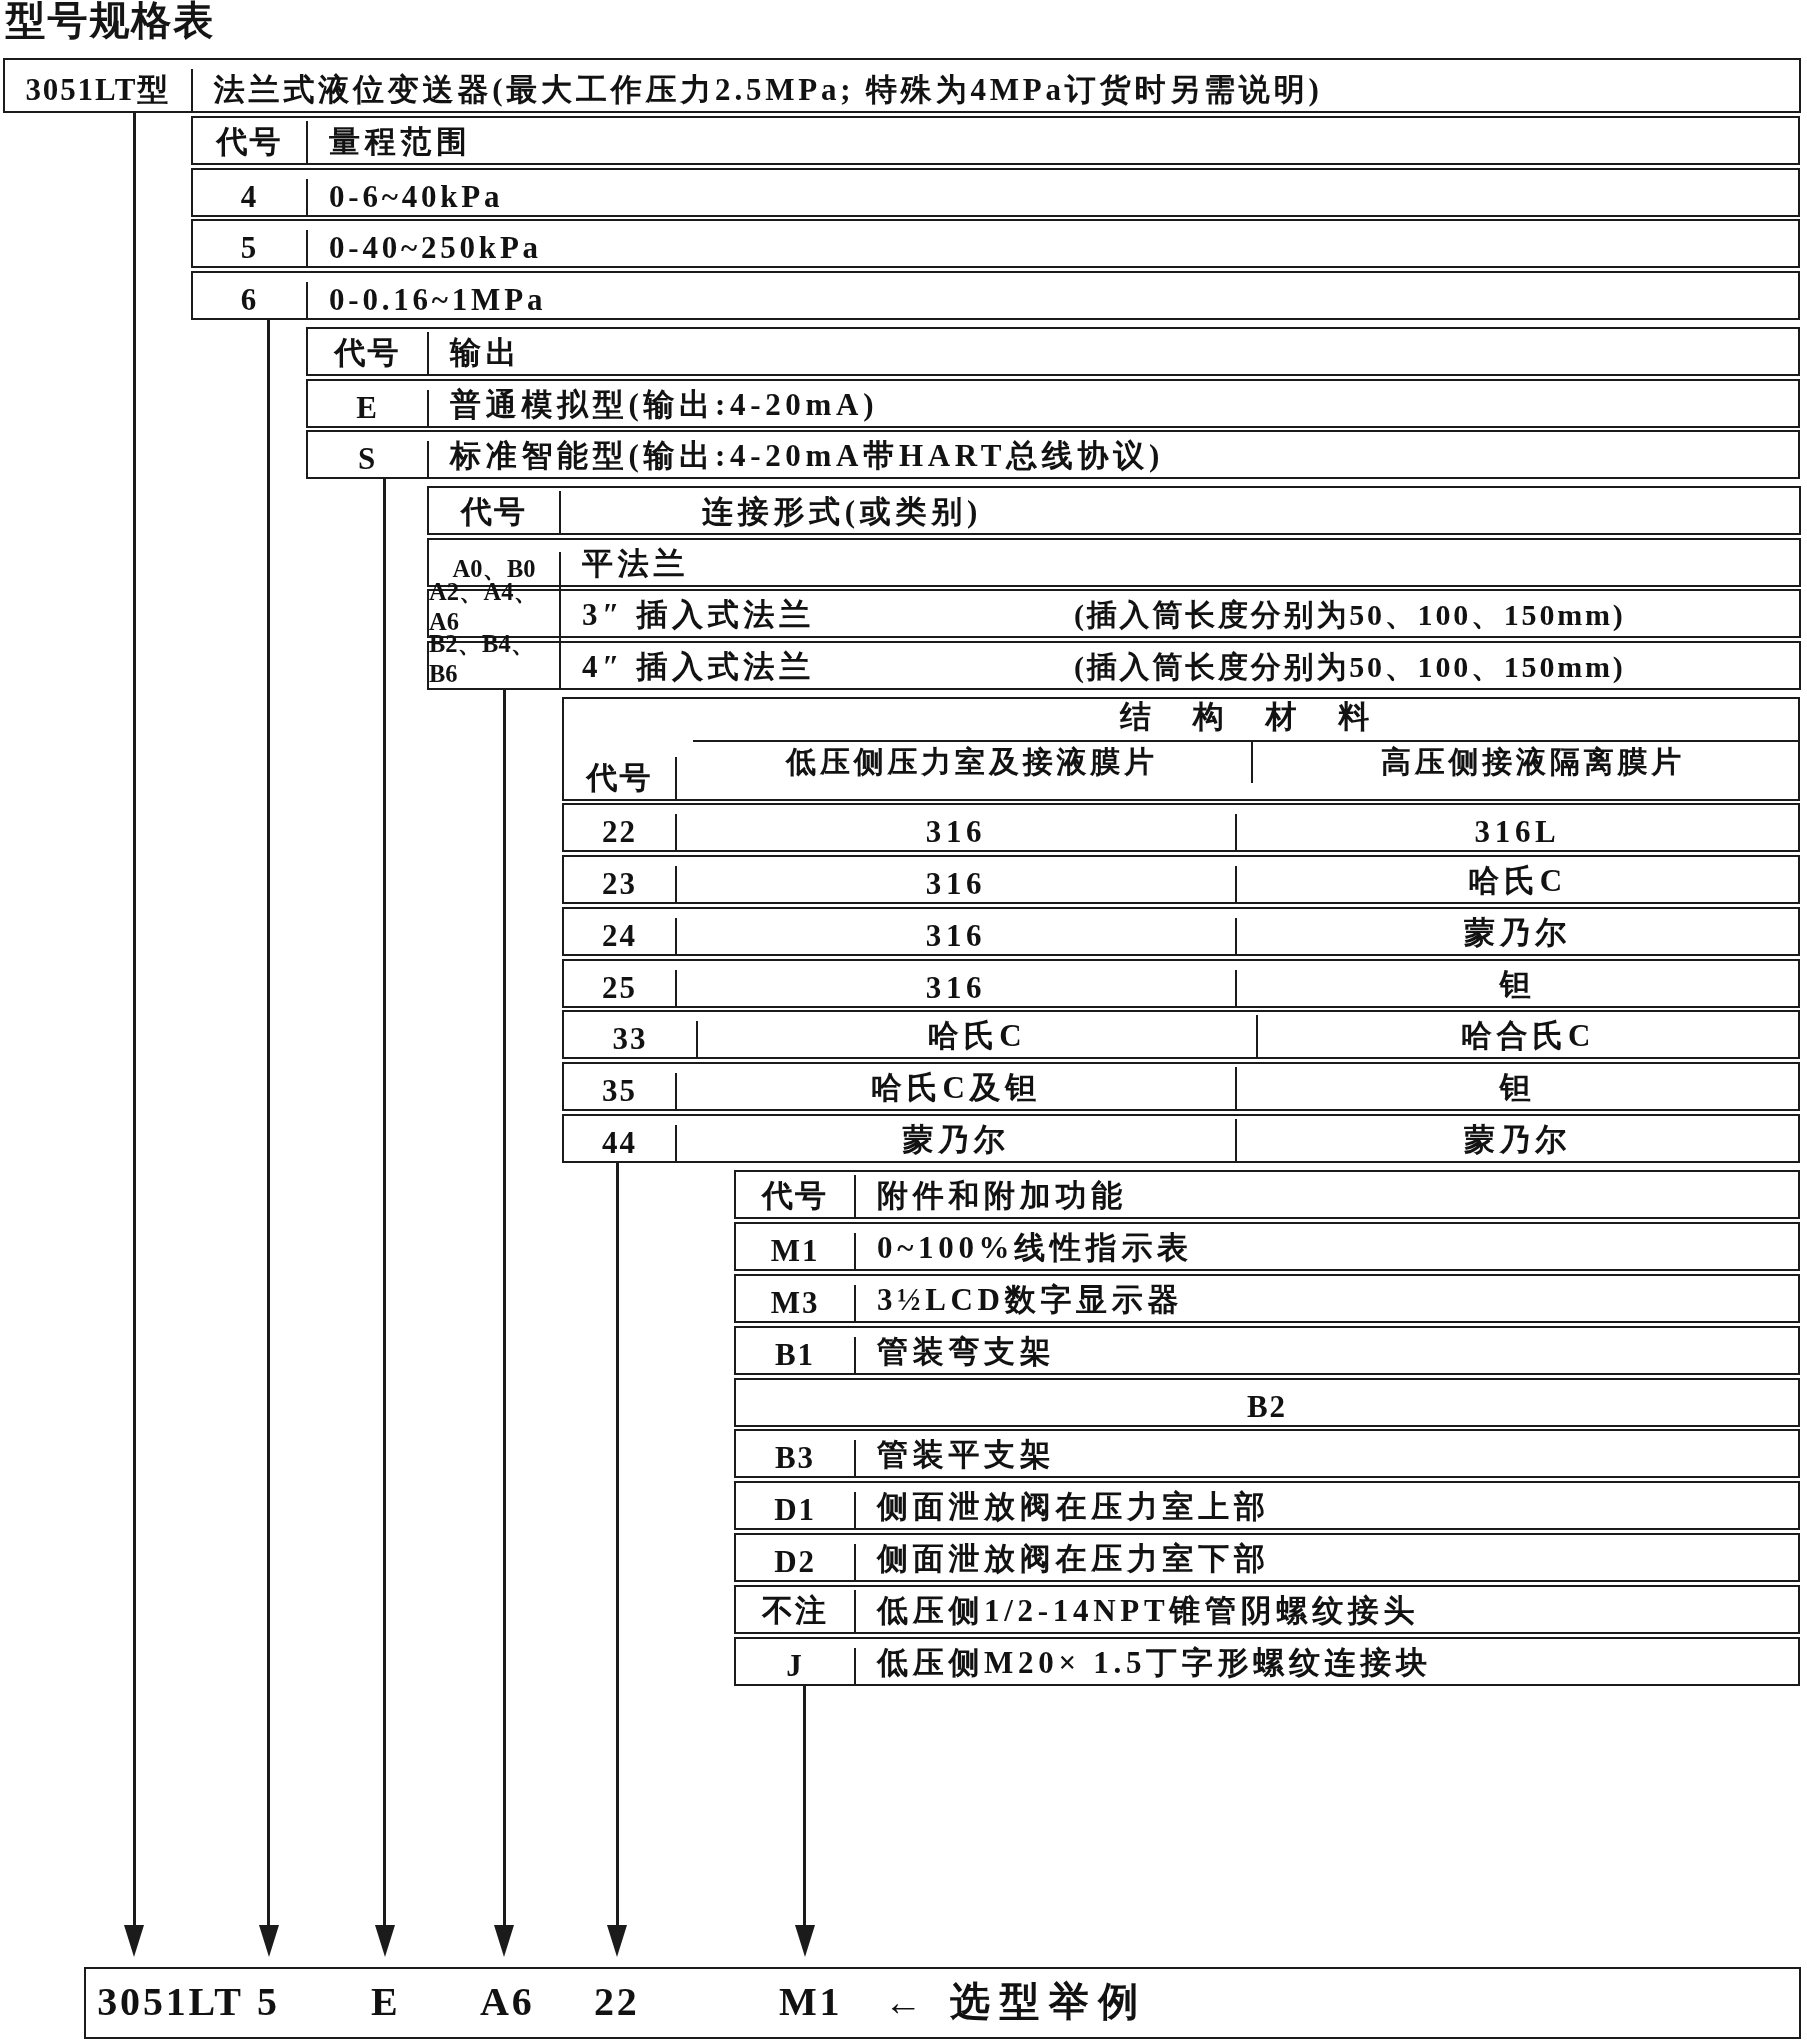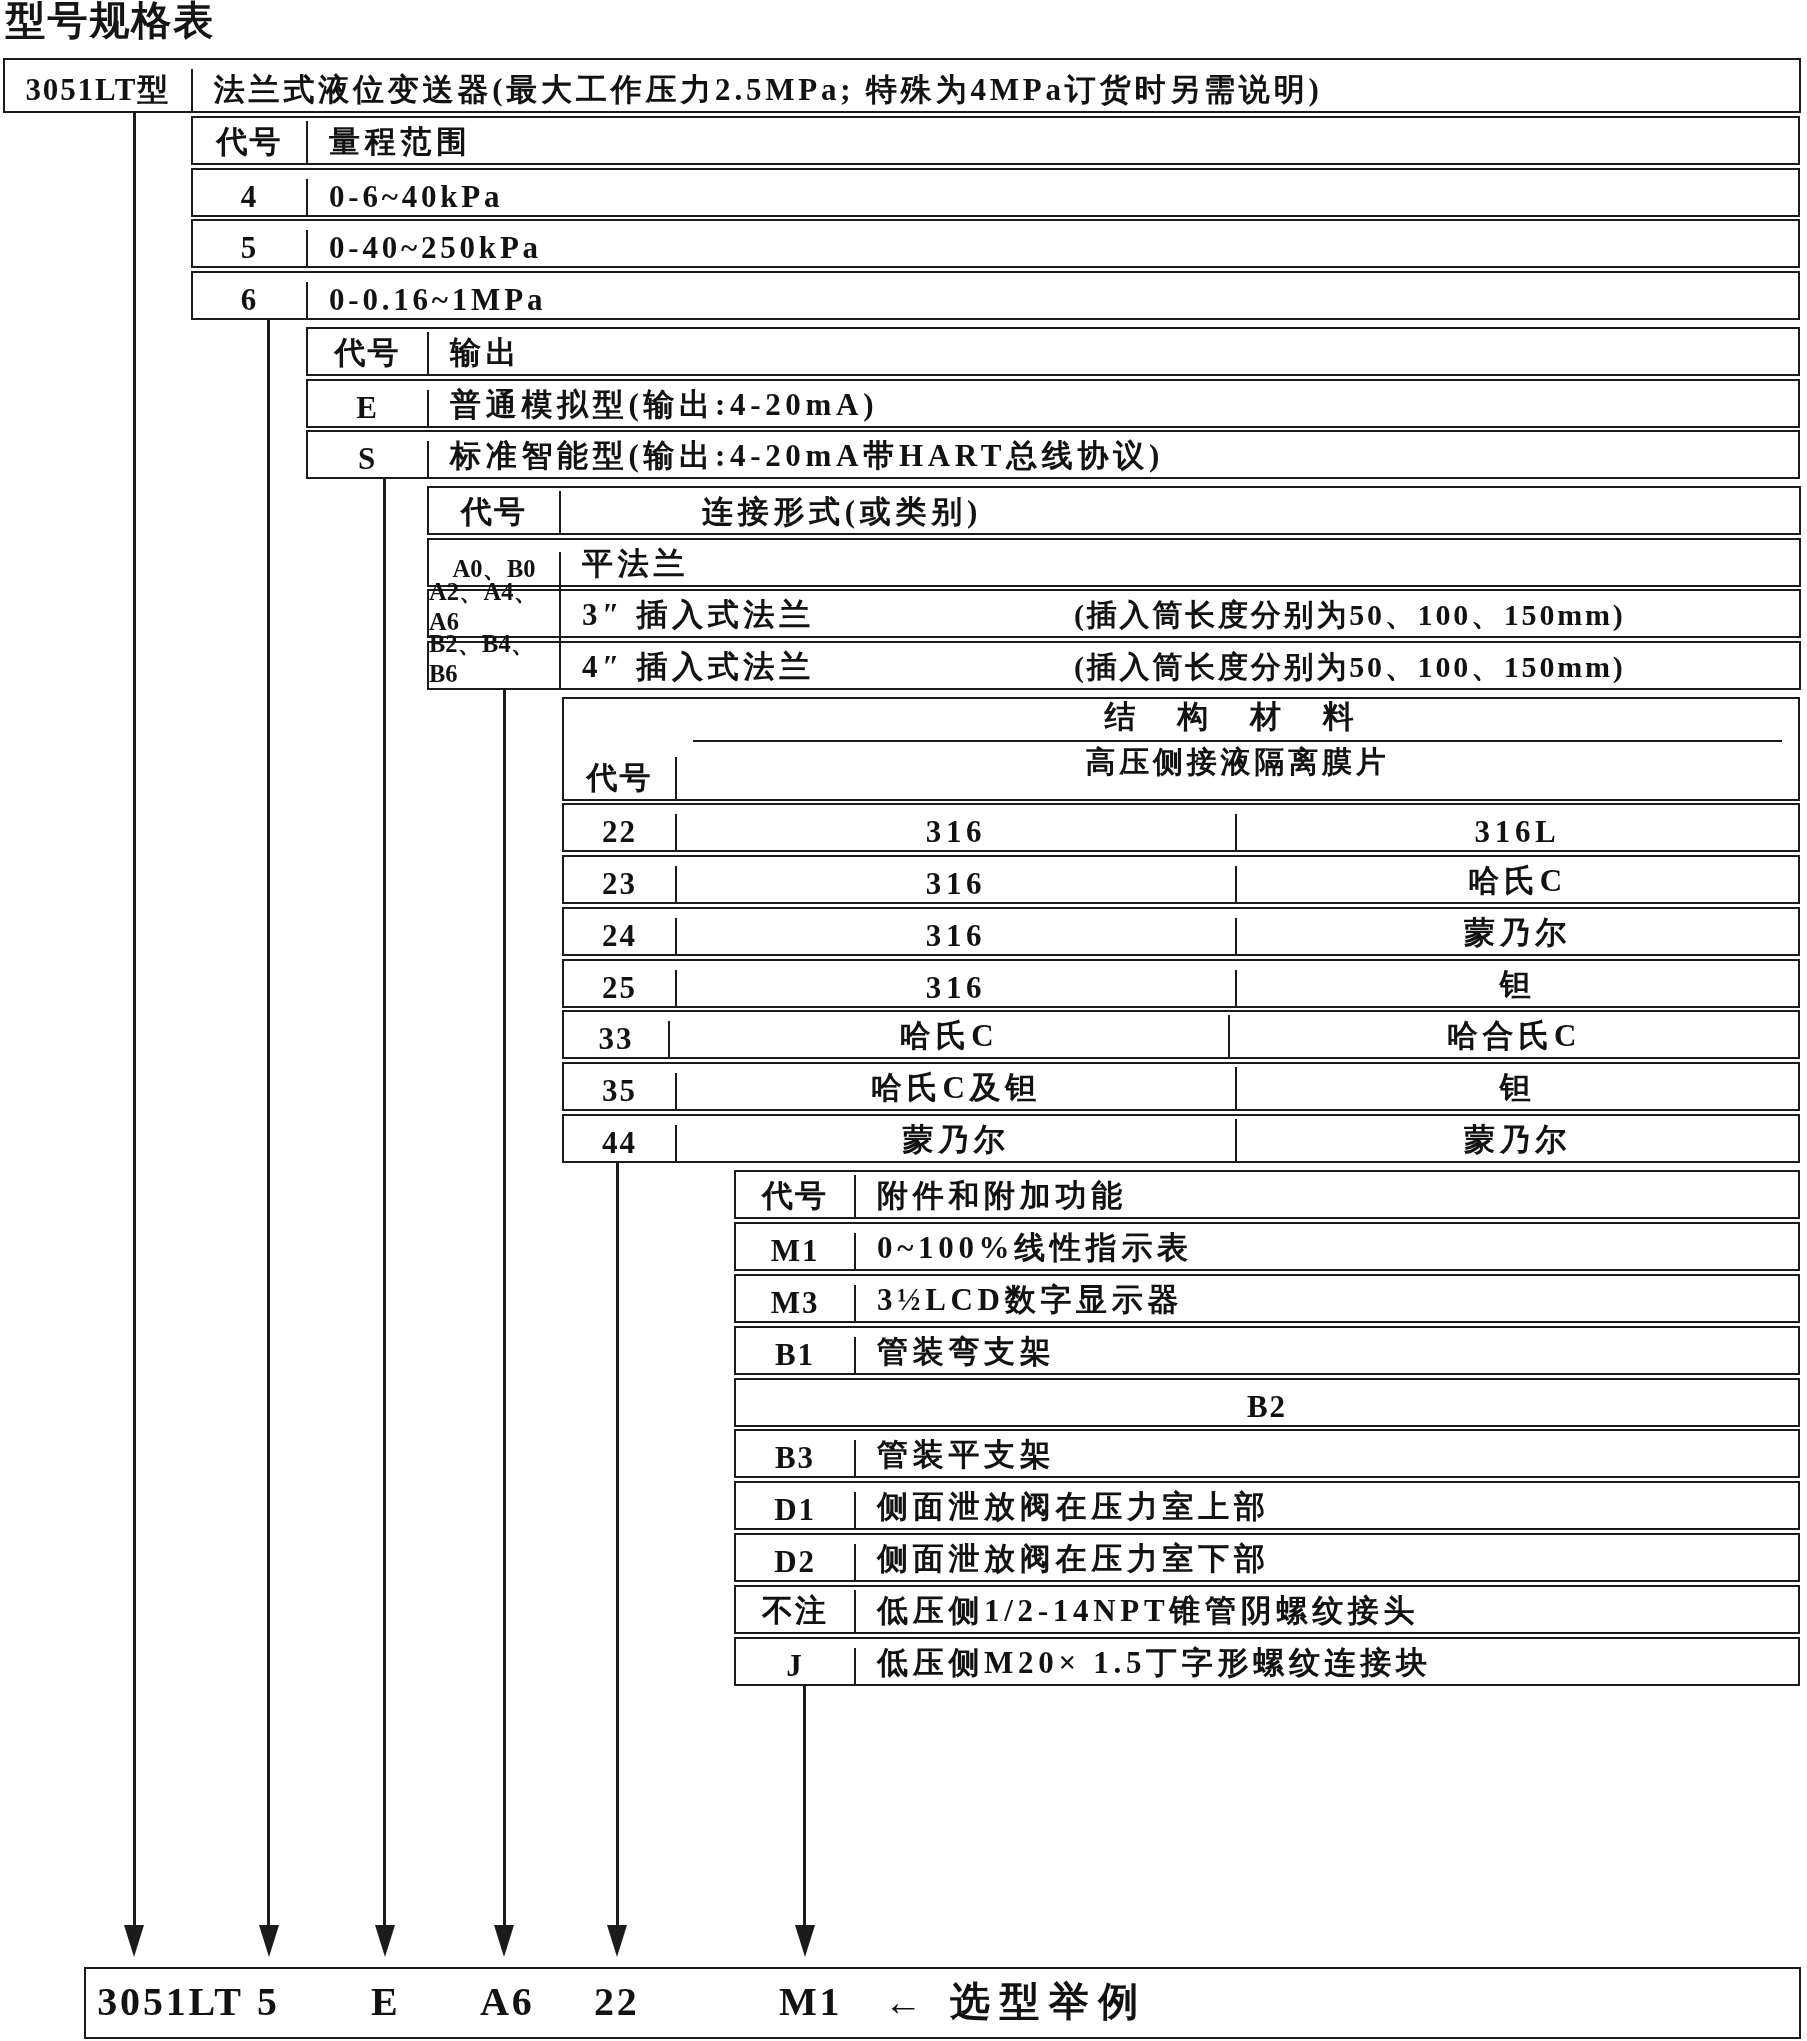--- a/index.html
+++ b/index.html
@@ -172,20 +172,23 @@
     <div class="cell code" style="width:113px">
         <span>代号</span>
       </div>
     <div class="cell" style="padding:16px">
       <div class="mat-right">
         <div class="mat-group">
             <span>结 构 材 料</span>
           </div>
         <div class="mat-cols">
           <div class="mat-col">
+              <span>低压侧压力室及接液膜片</span>
+            </div>
+          <div class="mat-col">
               <span>高压侧接液隔离膜片</span>
             </div>
         </div>
       </div>
     </div>
   </div>
 
   <div class="row" style="left:562px;top:803px;width:1238px;height:49px">
     <div class="cell code" style="width:113px">
         <span>22</span>
@@ -224,21 +227,21 @@
         <span>25</span>
       </div>
     <div class="cell label center" style="width:560px;flex:none">
         <span>316</span>
       </div>
     <div class="cell label center">
         <span>钽</span>
       </div>
   </div>
   <div class="row" style="left:562px;top:1010px;width:1238px;height:49px">
-    <div class="cell code" style="width:106px">
+    <div class="cell code" style="width:134px">
         <span>33</span>
       </div>
     <div class="cell label center" style="width:560px;flex:none">
         <span>哈氏C</span>
       </div>
     <div class="cell label center">
         <span>哈合氏C</span>
       </div>
   </div>
   <div class="row" style="left:562px;top:1062px;width:1238px;height:49px">

